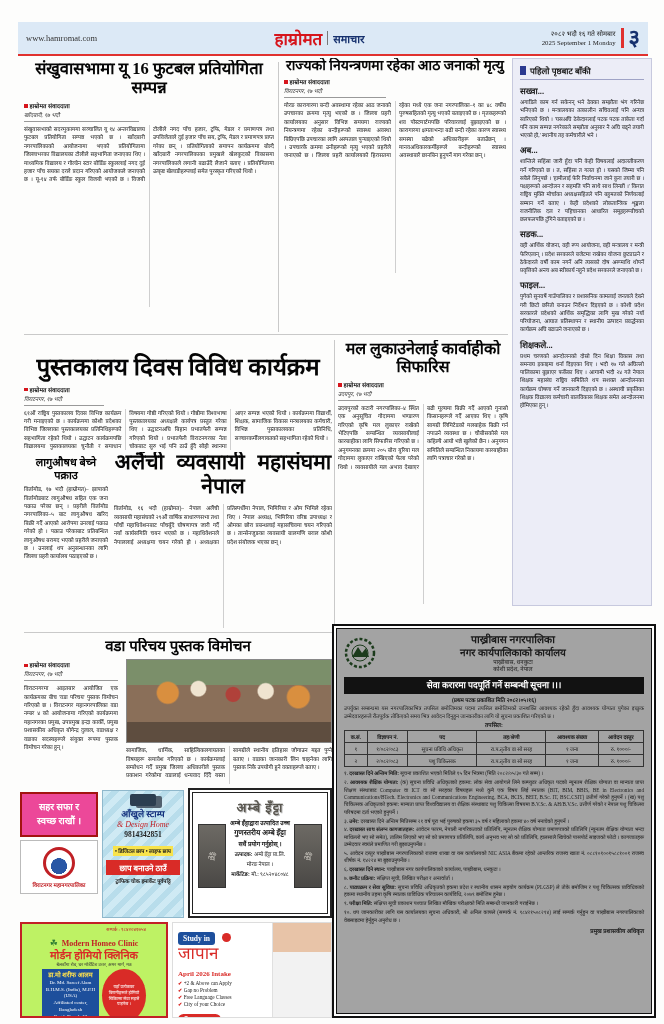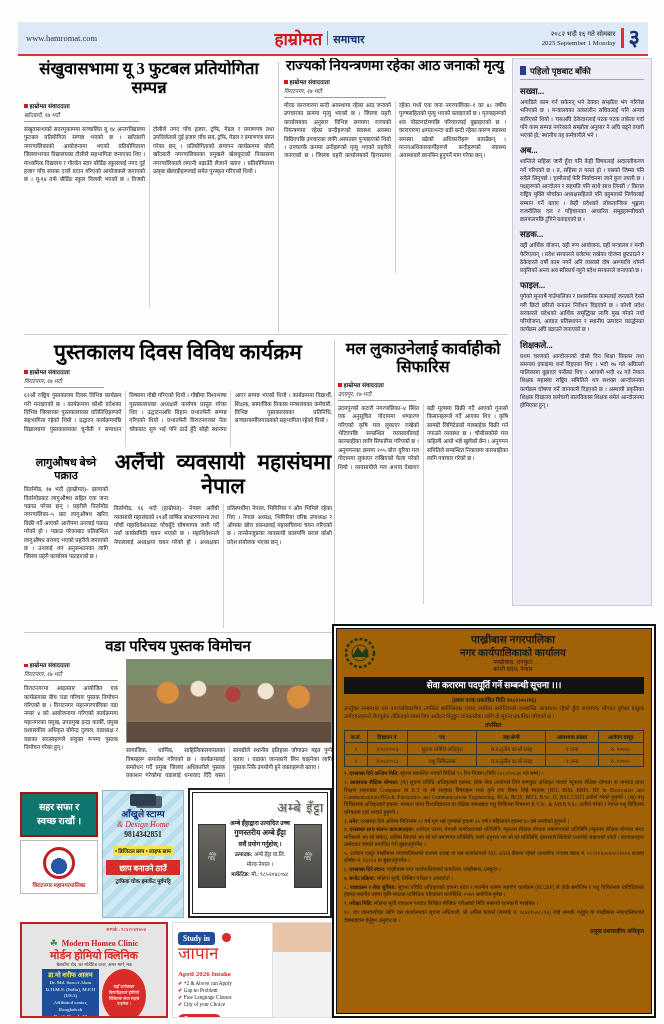--- a/index.html
+++ b/index.html
@@ -42,21 +42,21 @@
   
   .photo{width:100%;height:84px;border:1px solid #888;box-sizing:border-box;
      background:
        radial-gradient(circle at 20% 40%, #d98f3f 0 6%, transparent 7%),
        radial-gradient(circle at 35% 35%, #efe4d0 0 5%, transparent 6%),
        radial-gradient(circle at 52% 42%, #b0413a 0 6%, transparent 7%),
        radial-gradient(circle at 68% 38%, #efe4d0 0 5%, transparent 6%),
        radial-gradient(circle at 84% 45%, #d98f3f 0 6%, transparent 7%),
        linear-gradient(180deg,#7b8f6a 0 30%, #8a6f59 30% 75%, #5e4d3f 75% 100%);}
   
-  .notice{position:absolute;left:336px;top:628px;width:316px;height:386px;background:#a16207;
+  .notice{position:absolute;left:336px;top:628px;width:316px;height:386px;background:#a3a3a3;
       border:1px solid #111;outline:2px solid #111;outline-offset:2px;box-sizing:border-box;
       padding:5px 7px;overflow:hidden;}
   .n-head{display:flex;align-items:center;gap:6px;}
   .n-emblem{flex:0 0 auto;}
   .n-tl{flex:1;text-align:center;line-height:1.2;}
   .n-tl .t1{font-size:10.5px;font-weight:bold;}
   .n-tl .t2{font-size:10px;font-weight:bold;}
   .n-tl .t3,.n-tl .t4{font-size:6px;}
   .n-bar{background:#121212;color:#fff;text-align:center;font-weight:bold;font-size:8.8px;
       padding:2.5px 0;margin:4px 0 2px 0;}
@@ -66,45 +66,45 @@
   table.n-tb{width:100%;border-collapse:collapse;margin:1px 0 3px 0;}
   table.n-tb th,table.n-tb td{border:0.8px solid #333;font-size:5.3px;padding:1.5px 2px;text-align:center;}
   table.n-tb th{font-weight:bold;}
   .n-items{font-size:5.2px;line-height:1.42;text-align:justify;}
   .n-item{margin-bottom:1.5px;}
   .n-item b{font-weight:bold;}
   .n-sig{text-align:right;font-size:5.8px;font-weight:bold;margin-top:3px;}
   
   .ad{position:absolute;box-sizing:border-box;overflow:hidden;}
   .ad1{left:20px;top:792px;width:78px;height:126px;}
-  .ad1 .red{background:#0f766e;border:2px solid #a31310;color:#fff;font-weight:bold;font-size:9.5px;
+  .ad1 .red{background:#ec4899;border:2px solid #a31310;color:#fff;font-weight:bold;font-size:9.5px;
       text-align:center;padding:6px 2px;line-height:1.5;}
   .ad1 .low{border:1px solid #bbb;margin-top:3px;text-align:center;padding:4px 2px;background:#fff;}
   .emblem1{width:26px;height:26px;border-radius:50%;border:3px solid #c02025;margin:2px auto;
       background:radial-gradient(circle at 50% 62%, #2a57a5 0 38%, #fff 39%);}
   .ad1 .org{font-size:5.6px;color:#c02025;font-weight:bold;margin-top:2px;}
   .ad2{left:102px;top:790px;width:82px;height:128px;border:1px solid #8fb8cc;
       background:repeating-linear-gradient(135deg,#cfeaf4 0 6px,#b8ddeb 6px 12px);text-align:center;padding:3px;}
   .ad2 .stamp{width:26px;height:12px;background:#2c3e50;border-radius:2px;margin:0 auto 1px auto;box-shadow:6px 2px 0 #51606e;}
   .ad2 .t{font-size:9px;font-weight:bold;color:#14317d;}
   .ad2 .s{font-size:8px;font-style:italic;color:#c22026;}
   .ad2 .ph{font-size:7.5px;font-weight:bold;color:#222;margin-top:1px;}
   .ad2 .sv{font-size:5.5px;background:#f8e34c;display:inline-block;padding:1px 2px;margin-top:2px;font-weight:bold;}
   .ad2 .tag{background:#d92b27;color:#fff;font-weight:bold;font-size:8px;padding:2px 1px;margin-top:3px;}
   .ad2 .addr{font-size:5.5px;margin-top:2px;font-weight:bold;color:#222;}
   .ad3{left:188px;top:788px;width:144px;height:130px;border:2px solid #222;outline:1px solid #222;outline-offset:-5px;
       background:#fff;text-align:center;padding:8px 6px;}
   .ad3 .brick{position:absolute;width:26px;height:62px;background:linear-gradient(180deg,#6d6a64,#4a4845);
       border:1px solid #333;color:#d8d4cc;font-size:7px;writing-mode:vertical-rl;display:flex;align-items:center;justify-content:center;}
   .ad3 .bL{left:8px;top:34px;} .ad3 .bR{right:8px;top:34px;}
-  .ad3 .t{font-size:13px;font-weight:normal;color:#5a5750;text-shadow:1px 1px 0 #bbb;letter-spacing:1px;text-align:right;}
+  .ad3 .t{font-size:13px;font-weight:bold;color:#5a5750;text-shadow:1px 1px 0 #bbb;letter-spacing:1px;}
   .ad3 .l{font-size:6.2px;font-weight:bold;margin-top:2px;}
   .ad3 .l2{font-size:7.5px;font-weight:bold;}
   .ad3 .sm{font-size:5.5px;margin-top:2px;}
-  .ad4{left:20px;top:922px;width:148px;height:96px;border:2px solid #c22026;background:#e5e5e5;padding:2px 20px;text-align:center;}
+  .ad4{left:20px;top:922px;width:148px;height:96px;border:2px solid #c22026;background:#bef264;padding:2px 20px;text-align:center;}
   .ad4 .ct{font-size:4.8px;color:#c22026;text-align:right;}
   .ad4 .en{font-size:8px;color:#c22026;font-weight:bold;}
   .ad4 .np{font-size:11px;color:#d92b27;font-weight:bold;line-height:1;}
   .ad4 .addr{font-size:4.6px;color:#333;}
   .ad4 .row{display:flex;gap:3px;margin-top:2px;align-items:stretch;}
   .ad4 .doc{flex:1;background:#1d4f9c;color:#fff;font-size:5px;padding:2px;line-height:1.35;}
   .ad4 .doc .dn{color:#ffe14d;font-weight:bold;font-size:6.5px;}
   .ad4 .circ{flex:0 0 40px;background:#d92b27;border-radius:50%;color:#fff;font-size:4.3px;
       display:flex;align-items:center;justify-content:center;padding:2px;line-height:1.3;}
   .ad4 .hrs{font-size:4.8px;color:#8a1513;font-weight:bold;margin-top:2px;}
@@ -144,21 +144,21 @@
       <span class="pn">३</span>
     </span>
   </div>
 
   <div class="vline" style="left:278px;top:62px;height:270px;"></div>
   <div class="hline" style="left:24px;top:334px;width:484px;"></div>
   <div class="hline" style="left:24px;top:632px;width:308px;"></div>
   <div class="vline" style="left:334px;top:340px;height:286px;"></div>
 
   <div class="art" style="left:24px;top:60px;width:250px;height:272px;">
-    <h2 class="hl" style="font-size:16.5px;">संखुवासभामा यू 3 फुटबल प्रतियोगिता सम्पन्न</h2>
+    <h2 class="hl" style="font-size:16.5px;">संखुवासभामा यू 16 फुटबल प्रतियोगिता सम्पन्न</h2>
     <div class="byline">
       <div class="src">
           <span class="sq"></span>
           <span>हाम्रोमत संवाददाता</span>
         </div>
       <div class="loc">खाँदबारी, १७ भदौ</div>
     </div>
     <div class="bt c2" style="height:182px;">संखुवासभाको सदरमुकाममा सञ्चालित यू १४ अन्तरविद्यालय फुटबल प्रतियोगिता सम्पन्न भएको छ । खाँदबारी नगरपालिकाको आयोजनामा भएको प्रतियोगितामा जिल्लाभरका विद्यालयका टोलीले सहभागिता जनाएका थिए । माध्यमिक विद्यालय र गोल्डेन स्टार बोर्डिङ स्कुललाई नगद दुई हजार पाँच सयका दरले प्रदान गरिएको आयोजकले जनाएको छ । यू-१४ तर्फ बोर्डिङ स्कुल विजयी भएको छ । विजयी टोलीले नगद पाँच हजार, ट्रफि, मेडल र प्रमाणपत्र तथा उपविजेताले दुई हजार पाँच सय, ट्रफि, मेडल र प्रमाणपत्र प्राप्त गरेका छन् । प्रतियोगिताको समापन कार्यक्रममा बोल्दै खाँदबारी नगरपालिकाका प्रमुखले खेलकुदको विकासमा नगरपालिकाले लगानी बढाउँदै लैजाने बताए । प्रतियोगितामा उत्कृष्ट खेलाडीहरूलाई समेत पुरस्कृत गरिएको थियो ।</div>
   </div>
 
@@ -185,21 +185,21 @@
     <p>शान्तिले सहिंसा जारी हुँदा पनि केही विषयलाई अदालतीकरण गर्ने गरिएको छ । त, सहिंसा त गलत हो । यसको जिम्मा पनि सबैले लिनुपर्छ । 'हामीलाई फेरि निर्वाचनमा जाने कुरा तयारी छ । पक्षहरूको आन्दोलन र सहमति पनि साथै साथ लिन्छौं ।' किरात राष्ट्रिय मुक्ति मोर्चाका अध्यक्षसहितले पनि बहुमतको निर्णयलाई सम्मान गर्ने बताए । केही प्रदेशको लोकतान्त्रिक शृङ्खला राजनीतिक दल र पहिचानका आधारित समूहहरूबीचको छलफलपछि टुंगिने बताइएको छ ।</p>
     <h4>सडक...</h4>
     <p>वही आर्थिक योजना, वही रूप आयोजना, वही मन्त्रालय र मन्त्री फेरिएलान् । प्रदेश सरकारले बजेटमा राखेका योजना छुट्याउने र ठेकेदारले वर्षौं काम नगर्ने अनि त्यसको दोष अरूमाथि थोपर्ने प्रवृत्तिको अन्त्य अब स्वीकार्य नहुने प्रदेश सरकारले जनाएको छ ।</p>
     <h4>फाइल...</h4>
     <p>पुगेको सुनवर्षे गाउँपालिका र प्रशासनिक कामलाई जनताले देख्ने गरी छिटो छरितो बनाउन निर्देशन दिइएको छ । कोशी प्रदेश सरकारले प्रदेशको आर्थिक समृद्धिका लागि मुख गरेको नयाँ परियोजना, आयात प्रतिस्थापन र स्थानीय उत्पादन प्रवर्द्धनका कार्यक्रम अघि बढाउने जनाएको छ ।</p>
     <h4>शिक्षकले...</h4>
     <p>प्रथम चरणको आन्दोलनको दोस्रो दिन शिक्षा विकास तथा समन्वय इकाइमा धर्ना दिइएका थिए । भदौ १७ गते अघिल्लो पालिकामा बुझाएर फर्केका थिए । आगामी भदौ २४ गते नेपाल शिक्षक महासंघ राष्ट्रिय समितिले थप सशक्त आन्दोलनका कार्यक्रम घोषणा गर्ने जानकारी दिइएको छ । अस्थायी प्रकृतिका शिक्षक विद्यालय कर्मचारी बालविकास शिक्षक समेत आन्दोलनमा होमिएका हुन् ।</p>
   </div>
 
   <div class="art" style="left:24px;top:340px;width:308px;height:110px;">
-    <h2 class="hl" style="font-size:21px;">पुस्तकालय दिवस विविध कार्यक्रम</h2>
+    <h2 class="hl" style="font-size:24px;margin-top:14px;">पुस्तकालय दिवस विविध कार्यक्रम</h2>
     <div class="byline" style="width:26%;">
       <div class="src">
           <span class="sq"></span>
           <span>हाम्रोमत संवाददाता</span>
         </div>
       <div class="loc">विराटनगर, १७ भदौ</div>
     </div>
     <div class="bt c3" style="height:56px;">६१औं राष्ट्रिय पुस्तकालय दिवस विभिन्न कार्यक्रम गरी मनाइएको छ । कार्यक्रममा कोशी प्रदेशका विभिन्न जिल्लाका पुस्तकालयका प्रतिनिधिहरूको सहभागिता रहेको थियो । उद्घाटन कार्यक्रमपछि विद्यालयमा पुस्तकालयका चुनौती र समाधान विषयमा गोष्ठी गरिएको थियो । गोष्ठीमा विश्वभाषा पुस्तकालयका अध्यक्षले कार्यपत्र प्रस्तुत गरेका थिए । उद्घाटनअघि बिहान प्रभातफेरी सम्पन्न गरिएको थियो । प्रभातफेरी विराटनगरका नेता चोकबाट सुरु भई पनि ठाउँ हुँदै सोही स्थानमा आएर सम्पन्न भएको थियो । कार्यक्रममा विद्यार्थी, शिक्षक, सामाजिक विकास मन्त्रालयका कर्मचारी, विभिन्न पुस्तकालयका प्रतिनिधि, सञ्चारकर्मीलगायतको सहभागिता रहेको थियो ।</div>
   </div>
 

